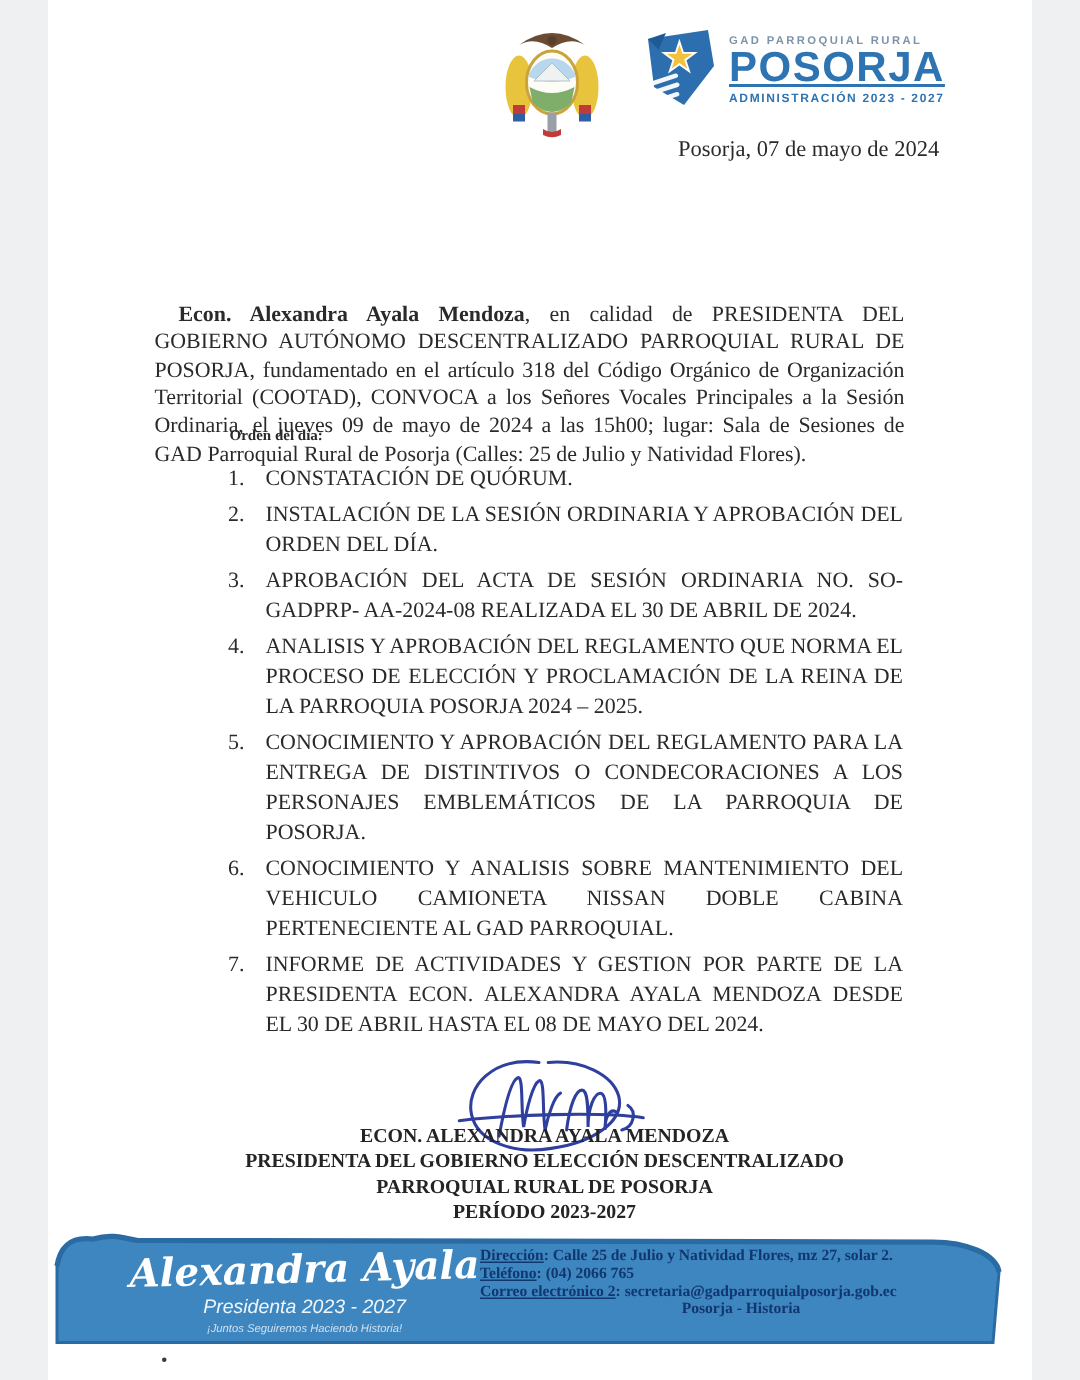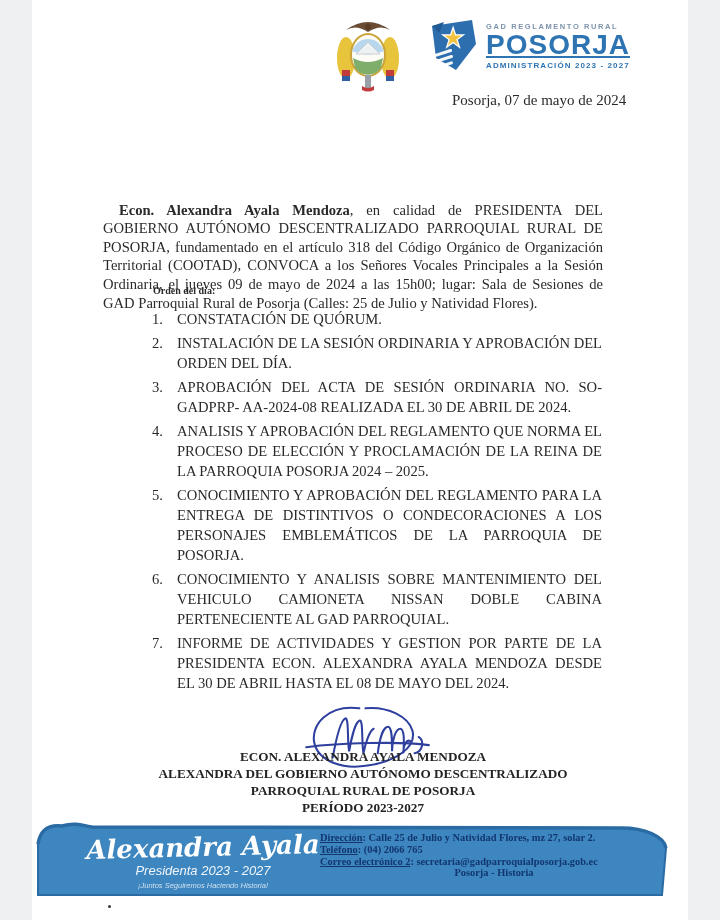--- a/index.html
+++ b/index.html
@@ -86,21 +86,21 @@
       <path d="M6,10 L46,4 L50,28 L30,54 L10,42 Z" fill="#2d6fae"></path>
       <path d="M6,10 L18,6 L13,17 Z" fill="#1f5a94"></path>
       <g transform="rotate(-18 16 42)" fill="#ffffff" opacity="0.95">
         <rect x="6" y="36" width="22" height="3" rx="1.5"></rect>
         <rect x="8" y="42" width="19" height="3" rx="1.5"></rect>
         <rect x="10" y="48" width="15" height="3" rx="1.5"></rect>
       </g>
       <text x="27" y="31" text-anchor="middle" font-size="27" fill="#f2c23e" stroke="#ffffff" stroke-width="1.2" font-family="DejaVu Sans, sans-serif">★</text>
     </svg>
     <div class="logo-text">
-      <div class="logo-small">GAD REGLAMENTO RURAL</div>
+      <div class="logo-small">GAD PARROQUIAL RURAL</div>
       <div class="logo-name">POSORJA</div>
       <div class="logo-admin">ADMINISTRACIÓN 2023 - 2027</div>
     </div>
   </div>
 
   <div class="date-line">Posorja, 07 de mayo de 2024</div>
 
 
   <p class="intro"><b>Econ. Alexandra Ayala Mendoza</b><span>, en calidad de PRESIDENTA DEL GOBIERNO AUTÓNOMO DESCENTRALIZADO PARROQUIAL RURAL DE POSORJA, fundamentado en el artículo 318 del Código Orgánico de Organización Territorial (COOTAD), CONVOCA a los Señores Vocales Principales a la Sesión Ordinaria, el jueves 09 de mayo de 2024 a las 15h00; lugar: Sala de Sesiones de GAD Parroquial Rural de Posorja (Calles: 25 de Julio y Natividad Flores).</span></p>
 
@@ -117,21 +117,21 @@
 
   <svg class="sig-svg" viewBox="0 0 135 88" fill="none" stroke="#2f3f9e" stroke-width="2" stroke-linecap="round">
     <path d="M60,14 C30,10 12,30 16,48 C20,66 44,74 68,70 C96,66 116,52 112,36 C108,22 88,12 66,14"></path>
     <path d="M34,62 C38,40 42,26 46,24 C50,22 48,44 50,56 C52,44 56,28 60,26 C64,24 62,46 64,58 C66,48 70,36 74,34"></path>
     <path d="M78,58 C80,42 84,32 88,32 C92,32 92,44 92,56 C92,44 96,34 100,34 C104,34 104,46 103,58 C103,50 106,44 110,46"></path>
     <path d="M8,52 C40,48 100,46 128,50"></path>
     <path d="M118,42 C124,46 122,56 114,58"></path>
   </svg>
   <div class="sig-block">
     <div>ECON. ALEXANDRA AYALA MENDOZA</div>
-    <div>ALEXANDRA DEL GOBIERNO AUTÓNOMO DESCENTRALIZADO</div>
+    <div>PRESIDENTA DEL GOBIERNO ELECCIÓN DESCENTRALIZADO</div>
     <div>PARROQUIAL RURAL DE POSORJA</div>
     <div>PERÍODO 2023-2027</div>
   </div>
 
   <svg class="ribbon" viewBox="0 0 656 86">
     <path d="M6,30 C8,18 14,10 30,12 C44,8 52,12 60,13 L590,14 C612,14 632,22 634,34 L630,81 L6,81 Z" fill="#3d86c0" stroke="#2a6ba3" stroke-width="2"></path>
     <path d="M6,30 C8,18 14,10 30,12 C44,8 52,12 60,13 L590,14 C612,14 632,22 634,34" fill="none" stroke="#2a6ba3" stroke-width="3.5"></path>
   </svg>
 
   <div class="footer-left">

